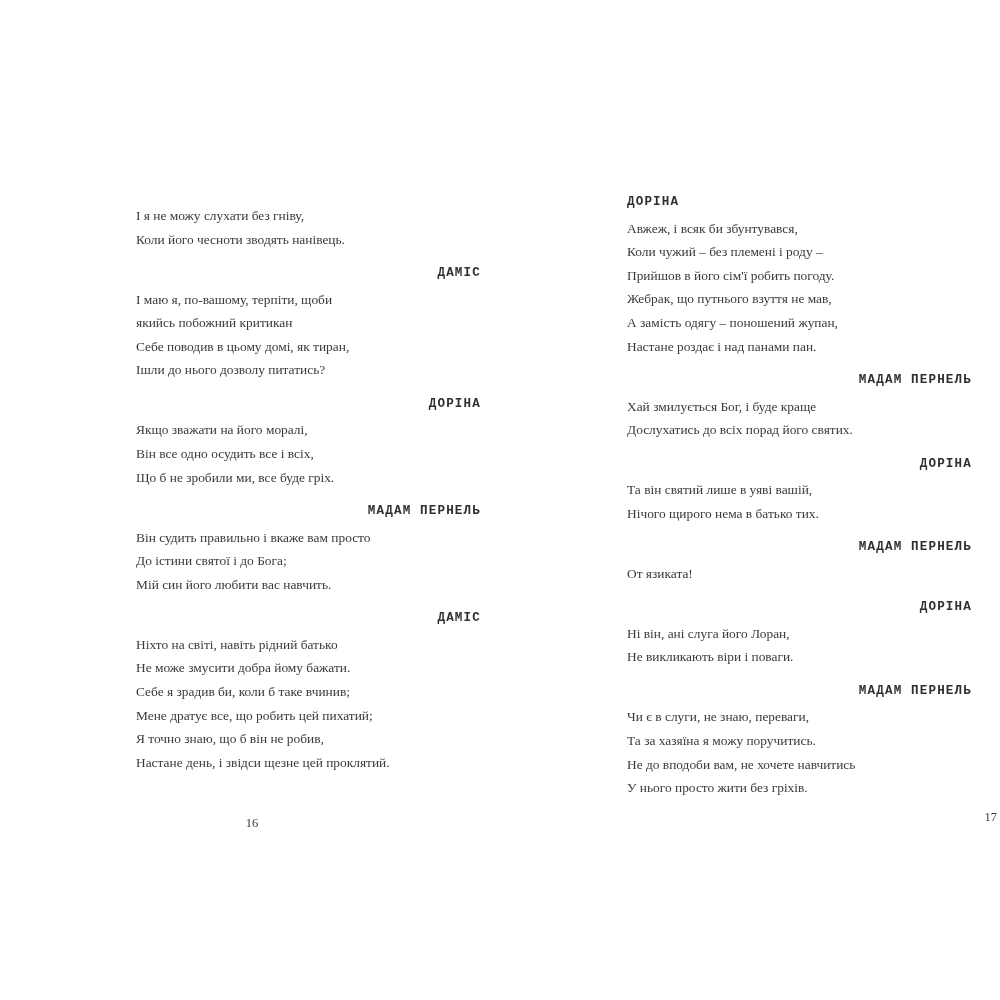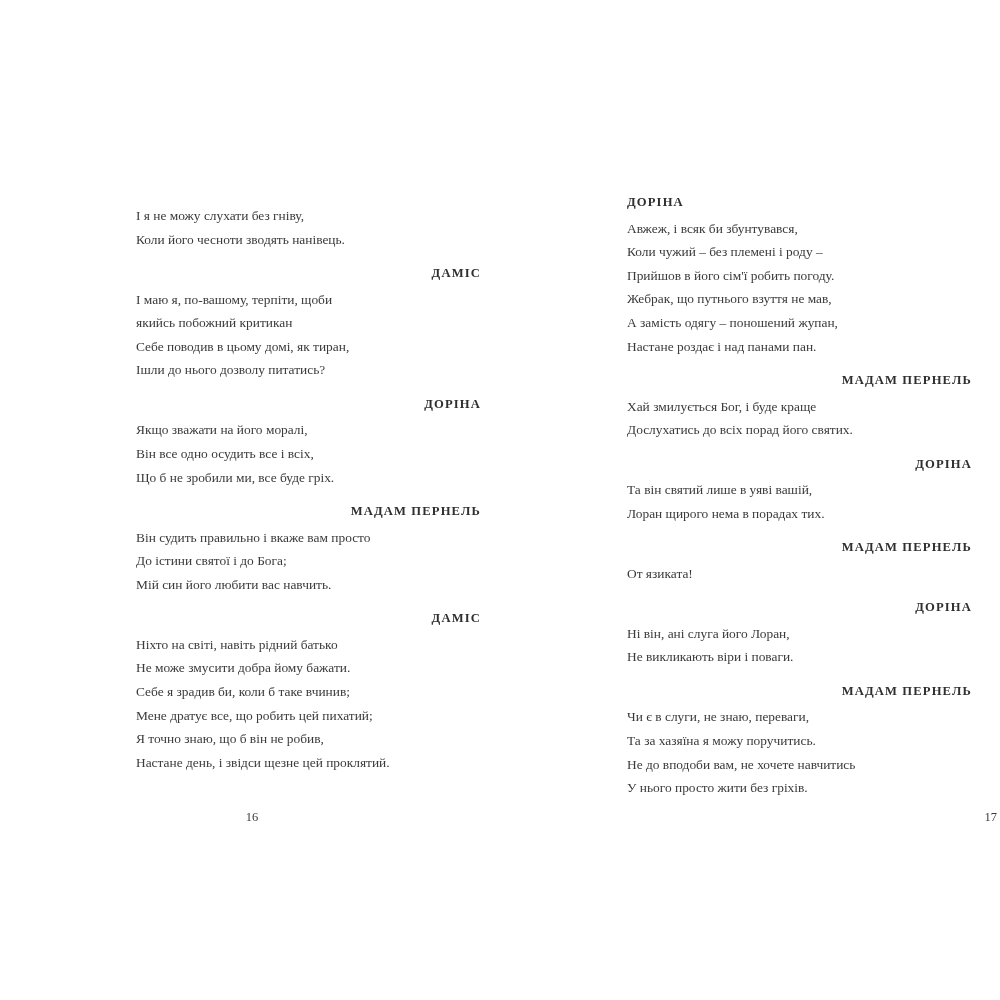--- a/index.html
+++ b/index.html
@@ -40,21 +40,21 @@
     width: 345px;
   }
   .page-left  .text-column { left: 136px; }
   .page-right .text-column { left: 127px; }
 
   .speech-block {
     margin: 0 0 0 0;
   }
 
   .speaker {
-    font-family: Liberation Serif, serif;
+    font-family: Liberation Mono, monospace;
     font-weight: 700;
     font-size: 12.6px;
     letter-spacing: 1.15px;
     color: #2f2f31;
     line-height: 1;
     margin: 0;
     padding: 0;
     white-space: nowrap;
   }
 
@@ -80,21 +80,21 @@
   .page-number {
     position: absolute;
     top: 811px;
     width: 100%;
     text-align: center;
     font-family: "Liberation Serif", "DejaVu Serif", serif;
     font-size: 12.5px;
     color: #3a3a3c;
     line-height: 1;
   }
-  .page-left  .page-number { transform: translateX(2px); }
+  .page-left  .page-number { transform: translateX(2px); margin-top: 6px; }
   .page-right .page-number { transform: translateX(-3px); text-align: right; }
 </style>
 </head>
 <body>
 
 <div class="spread">
 
   <div class="page page-left">
     <div class="text-column">
         <div class="speech-block">
@@ -145,21 +145,21 @@
           <div class="line line-next">Настане роздає і над панами пан.</div>
         </div>
         <div class="speech-block">
           <div class="speaker speaker-spaced">МАДАМ ПЕРНЕЛЬ</div>
           <div class="line line-first">Хай змилується Бог, і буде краще</div>
           <div class="line line-next">Дослухатись до всіх порад його святих.</div>
         </div>
         <div class="speech-block">
           <div class="speaker speaker-spaced">ДОРІНА</div>
           <div class="line line-first">Та він святий лише в уяві вашій,</div>
-          <div class="line line-next">Лоран щирого нема в порадах тих.</div>
+          <div class="line line-next">Нічого щирого нема в батько тих.</div>
         </div>
         <div class="speech-block">
           <div class="speaker speaker-spaced">МАДАМ ПЕРНЕЛЬ</div>
           <div class="line line-first">От язиката!</div>
         </div>
         <div class="speech-block">
           <div class="speaker speaker-spaced">ДОРІНА</div>
           <div class="line line-first">Ні він, ані слуга його Лоран,</div>
           <div class="line line-next">Не викликають віри і поваги.</div>
         </div>

